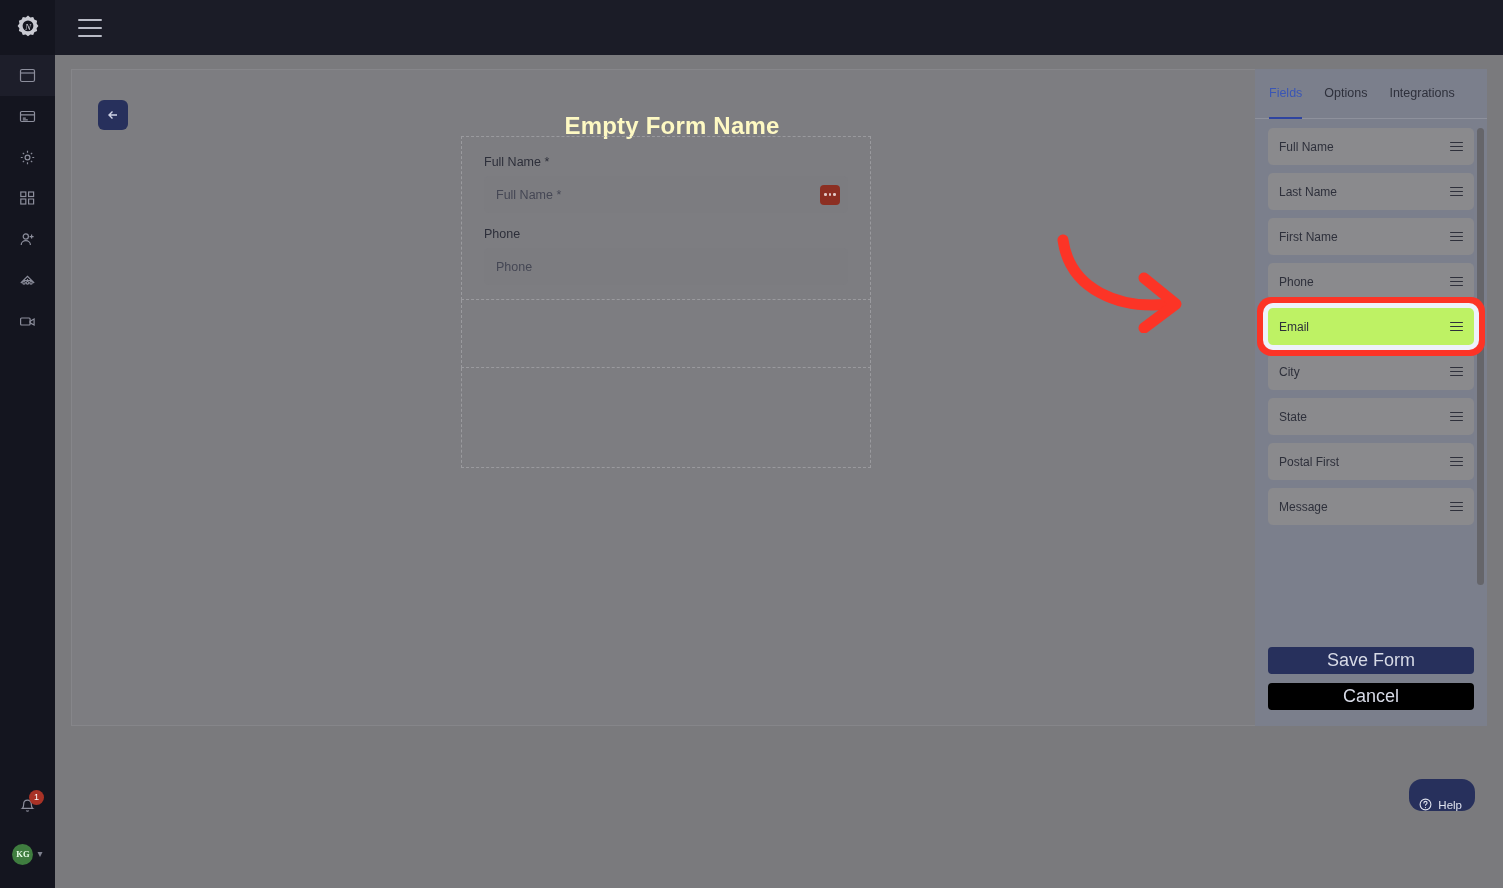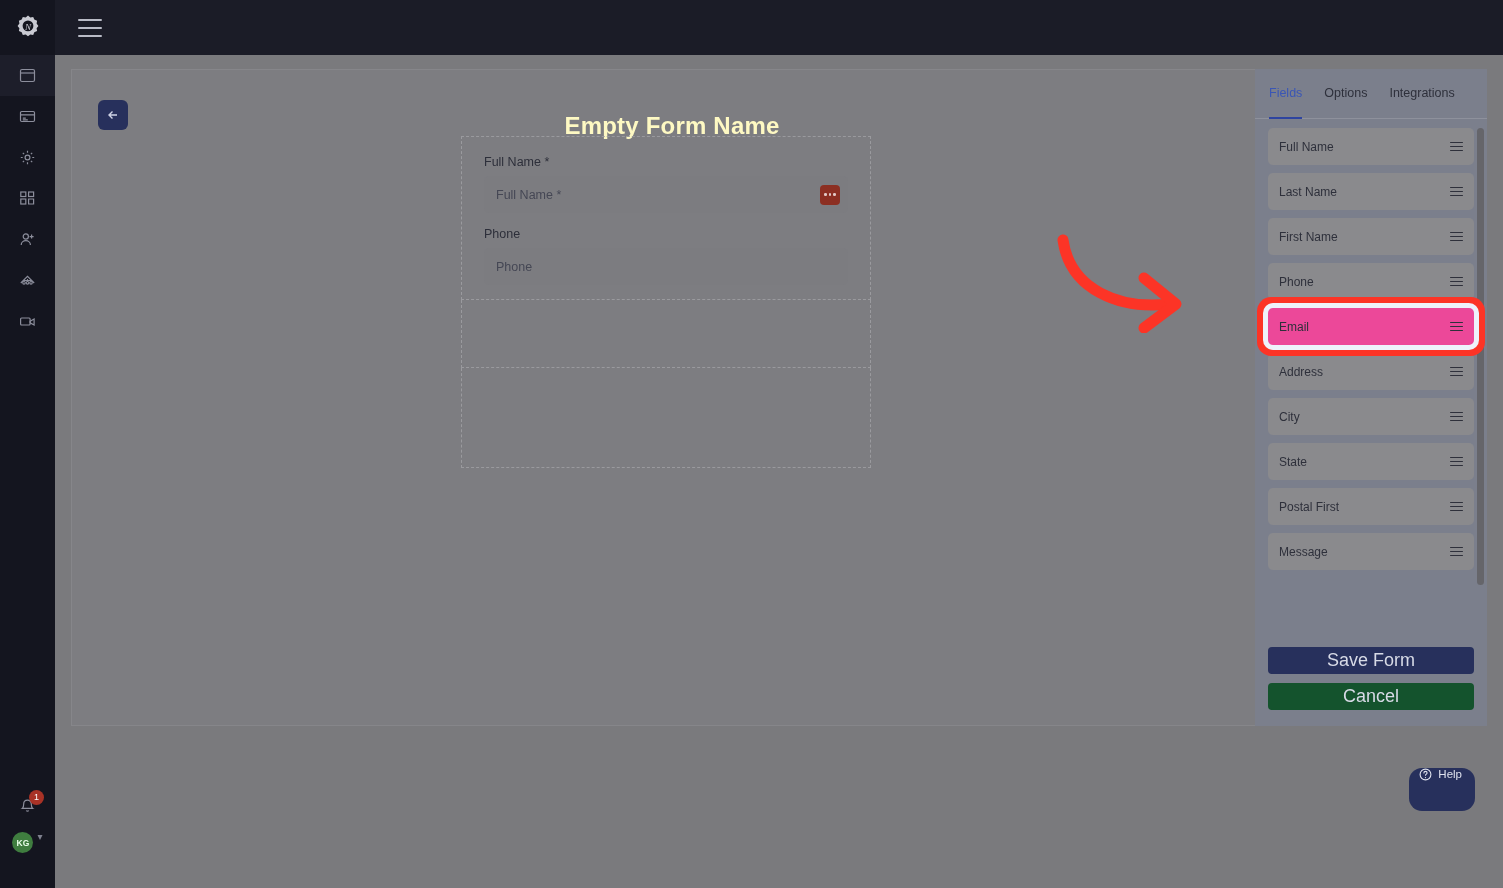--- a/index.html
+++ b/index.html
@@ -39,22 +39,22 @@
     color: #8c8e9c; cursor: pointer;
   }
   .bell-badge {
     position: absolute; top: 10px; left: 29px;
     min-width: 15px; height: 15px; padding: 0 3px;
     border-radius: 50%;
     background: #a83226; color: #fff;
     font-size: 9px; line-height: 15px; text-align: center;
   }
   .rail-user {
-    height: 44px; display: flex; justify-content: center;
-    gap: 4px; cursor: pointer;
+    height: 44px; display: flex; align-items: center; justify-content: center;
+    gap: 4px; cursor: pointer; font-family: Liberation Serif, serif;
   }
   .avatar {
     width: 21px; height: 21px; border-radius: 50%;
     background: #3f7d3f; color: #e8ffe8;
     font-size: 8.5px; font-weight: bold;
     display: flex; align-items: center; justify-content: center;
   }
   .chev { color: #7e808e; font-size: 10px; line-height: 1; }
 
   
@@ -174,21 +174,21 @@
     flex: 1; font-size: 12px; color: #2e303b;
   }
   .drag-handle {
     width: 13px; height: 10px;
     display: flex; flex-direction: column; justify-content: space-between;
     cursor: grab;
   }
   .drag-handle span { height: 1.8px; background: #2e303b; border-radius: 1px; display:block; }
 
   .field-row.highlighted {
-    background: #ec4899;
+    background: #bef264;
     box-shadow: 0 0 0 5px #eef2fb, 0 0 0 11px #fc3426;
     position: relative;
     z-index: 5;
     gap: 12px;
   }
 
   
   .scrollbar {
     position: absolute; right: 3px; top: 9px;
     width: 7px; height: 502px;
@@ -202,32 +202,32 @@
 
   .panel-actions { padding: 12px 13px 0 13px; }
   .btn {
     display: block; width: 100%; height: 27px;
     border: none; border-radius: 4px;
     font-size: 18px; color: #d7dae6;
     margin-bottom: 9px; cursor: pointer;
     font-family: "Liberation Sans", sans-serif;
   }
   .btn-save { background: #27305c; }
-  .btn-cancel { background: #14532d; }
+  .btn-cancel { background: #000000; }
 
   
   .arrow { position: absolute; left: 1048px; top: 228px; z-index: 30; pointer-events: none; }
 
   
   .help-btn {
     position: absolute; right: 28px; bottom: 77px;
-    height: 43px; padding: 0 13px 0 10px;
+    height: 32px; padding: 0 13px 0 10px;
     background: #27305c; border: none; border-radius: 13px;
     color: #dfe2ee; font-size: 11.5px;
-    display: flex; align-items: flex-start; gap: 6px;
+    display: flex; align-items: flex-end; gap: 6px;
     cursor: pointer; z-index: 30;
     font-family: "Liberation Sans", sans-serif;
   }
   .help-btn svg { display: block; }
 </style>
 </head>
 <body>
 
 <div class="app">
 
@@ -395,28 +395,20 @@
         </div>
         <div class="field-row highlighted">
           <span class="name">Email</span>
           <span class="drag-handle">
               <span></span>
               <span></span>
               <span></span>
             </span>
         </div>
         <div class="field-row">
-          <span class="name">Address</span>
-          <span class="drag-handle">
-              <span></span>
-              <span></span>
-              <span></span>
-            </span>
-        </div>
-        <div class="field-row">
           <span class="name">City</span>
           <span class="drag-handle">
               <span></span>
               <span></span>
               <span></span>
             </span>
         </div>
         <div class="field-row">
           <span class="name">State</span>
           <span class="drag-handle">

